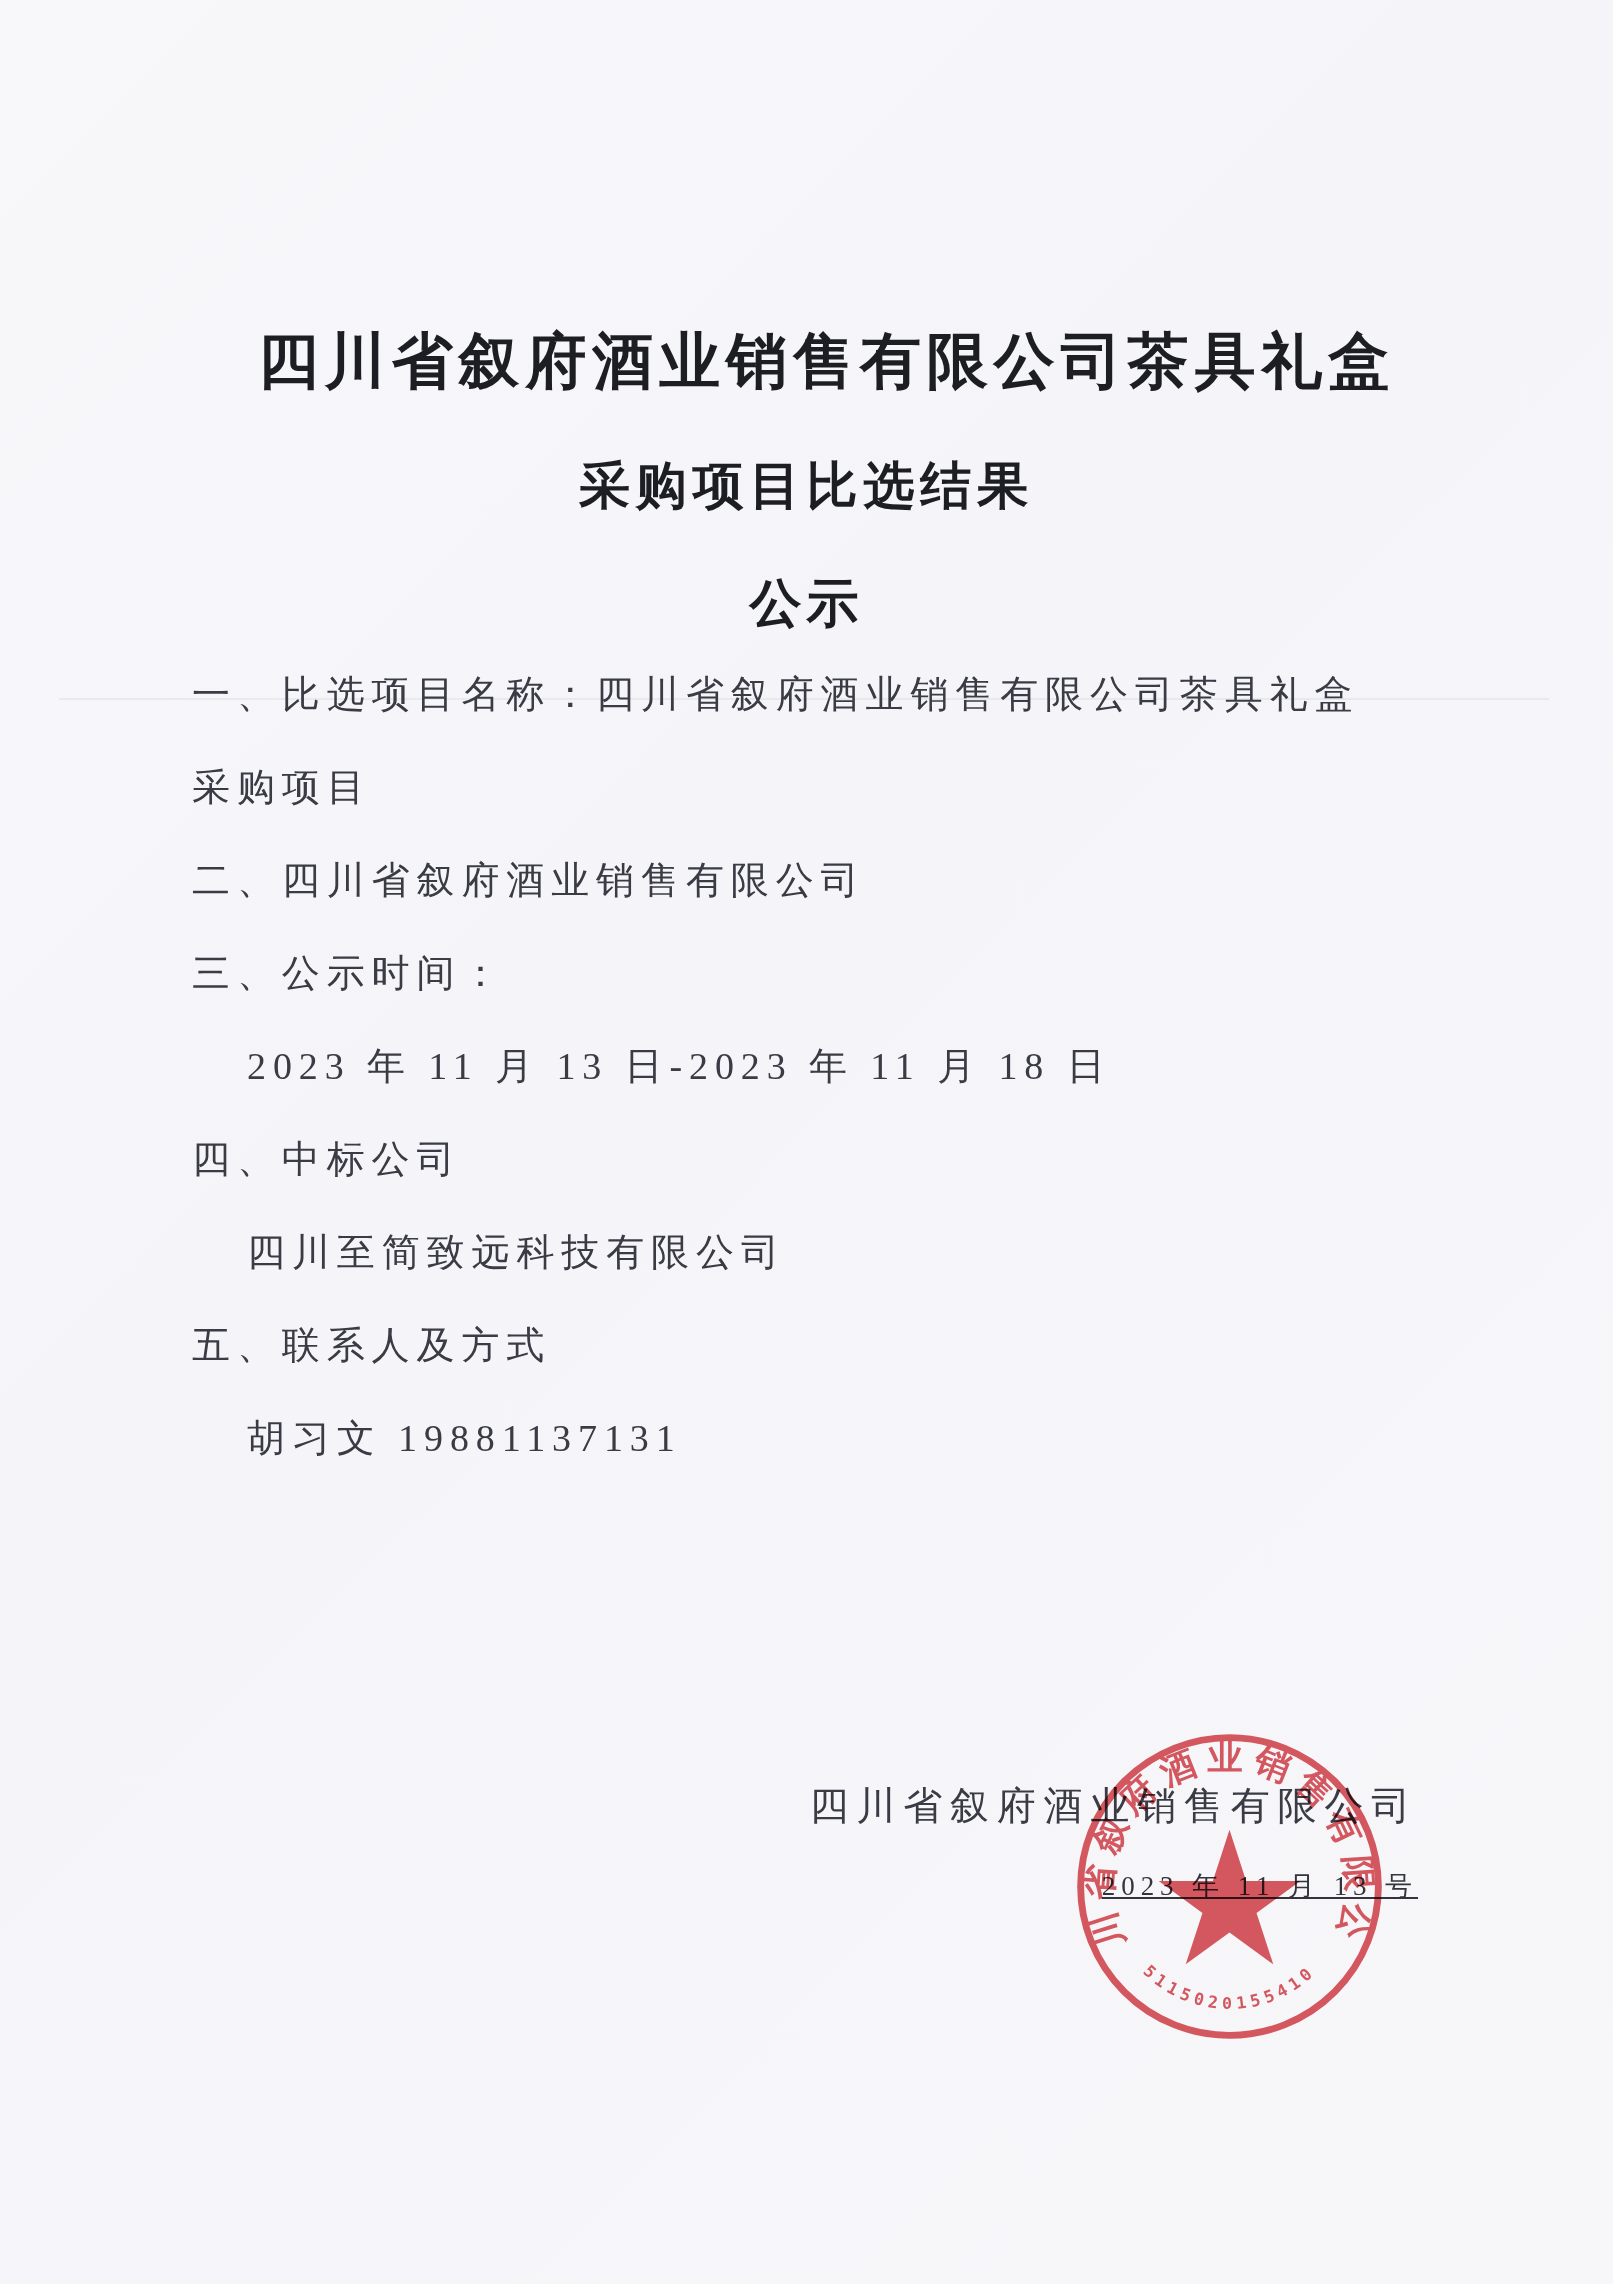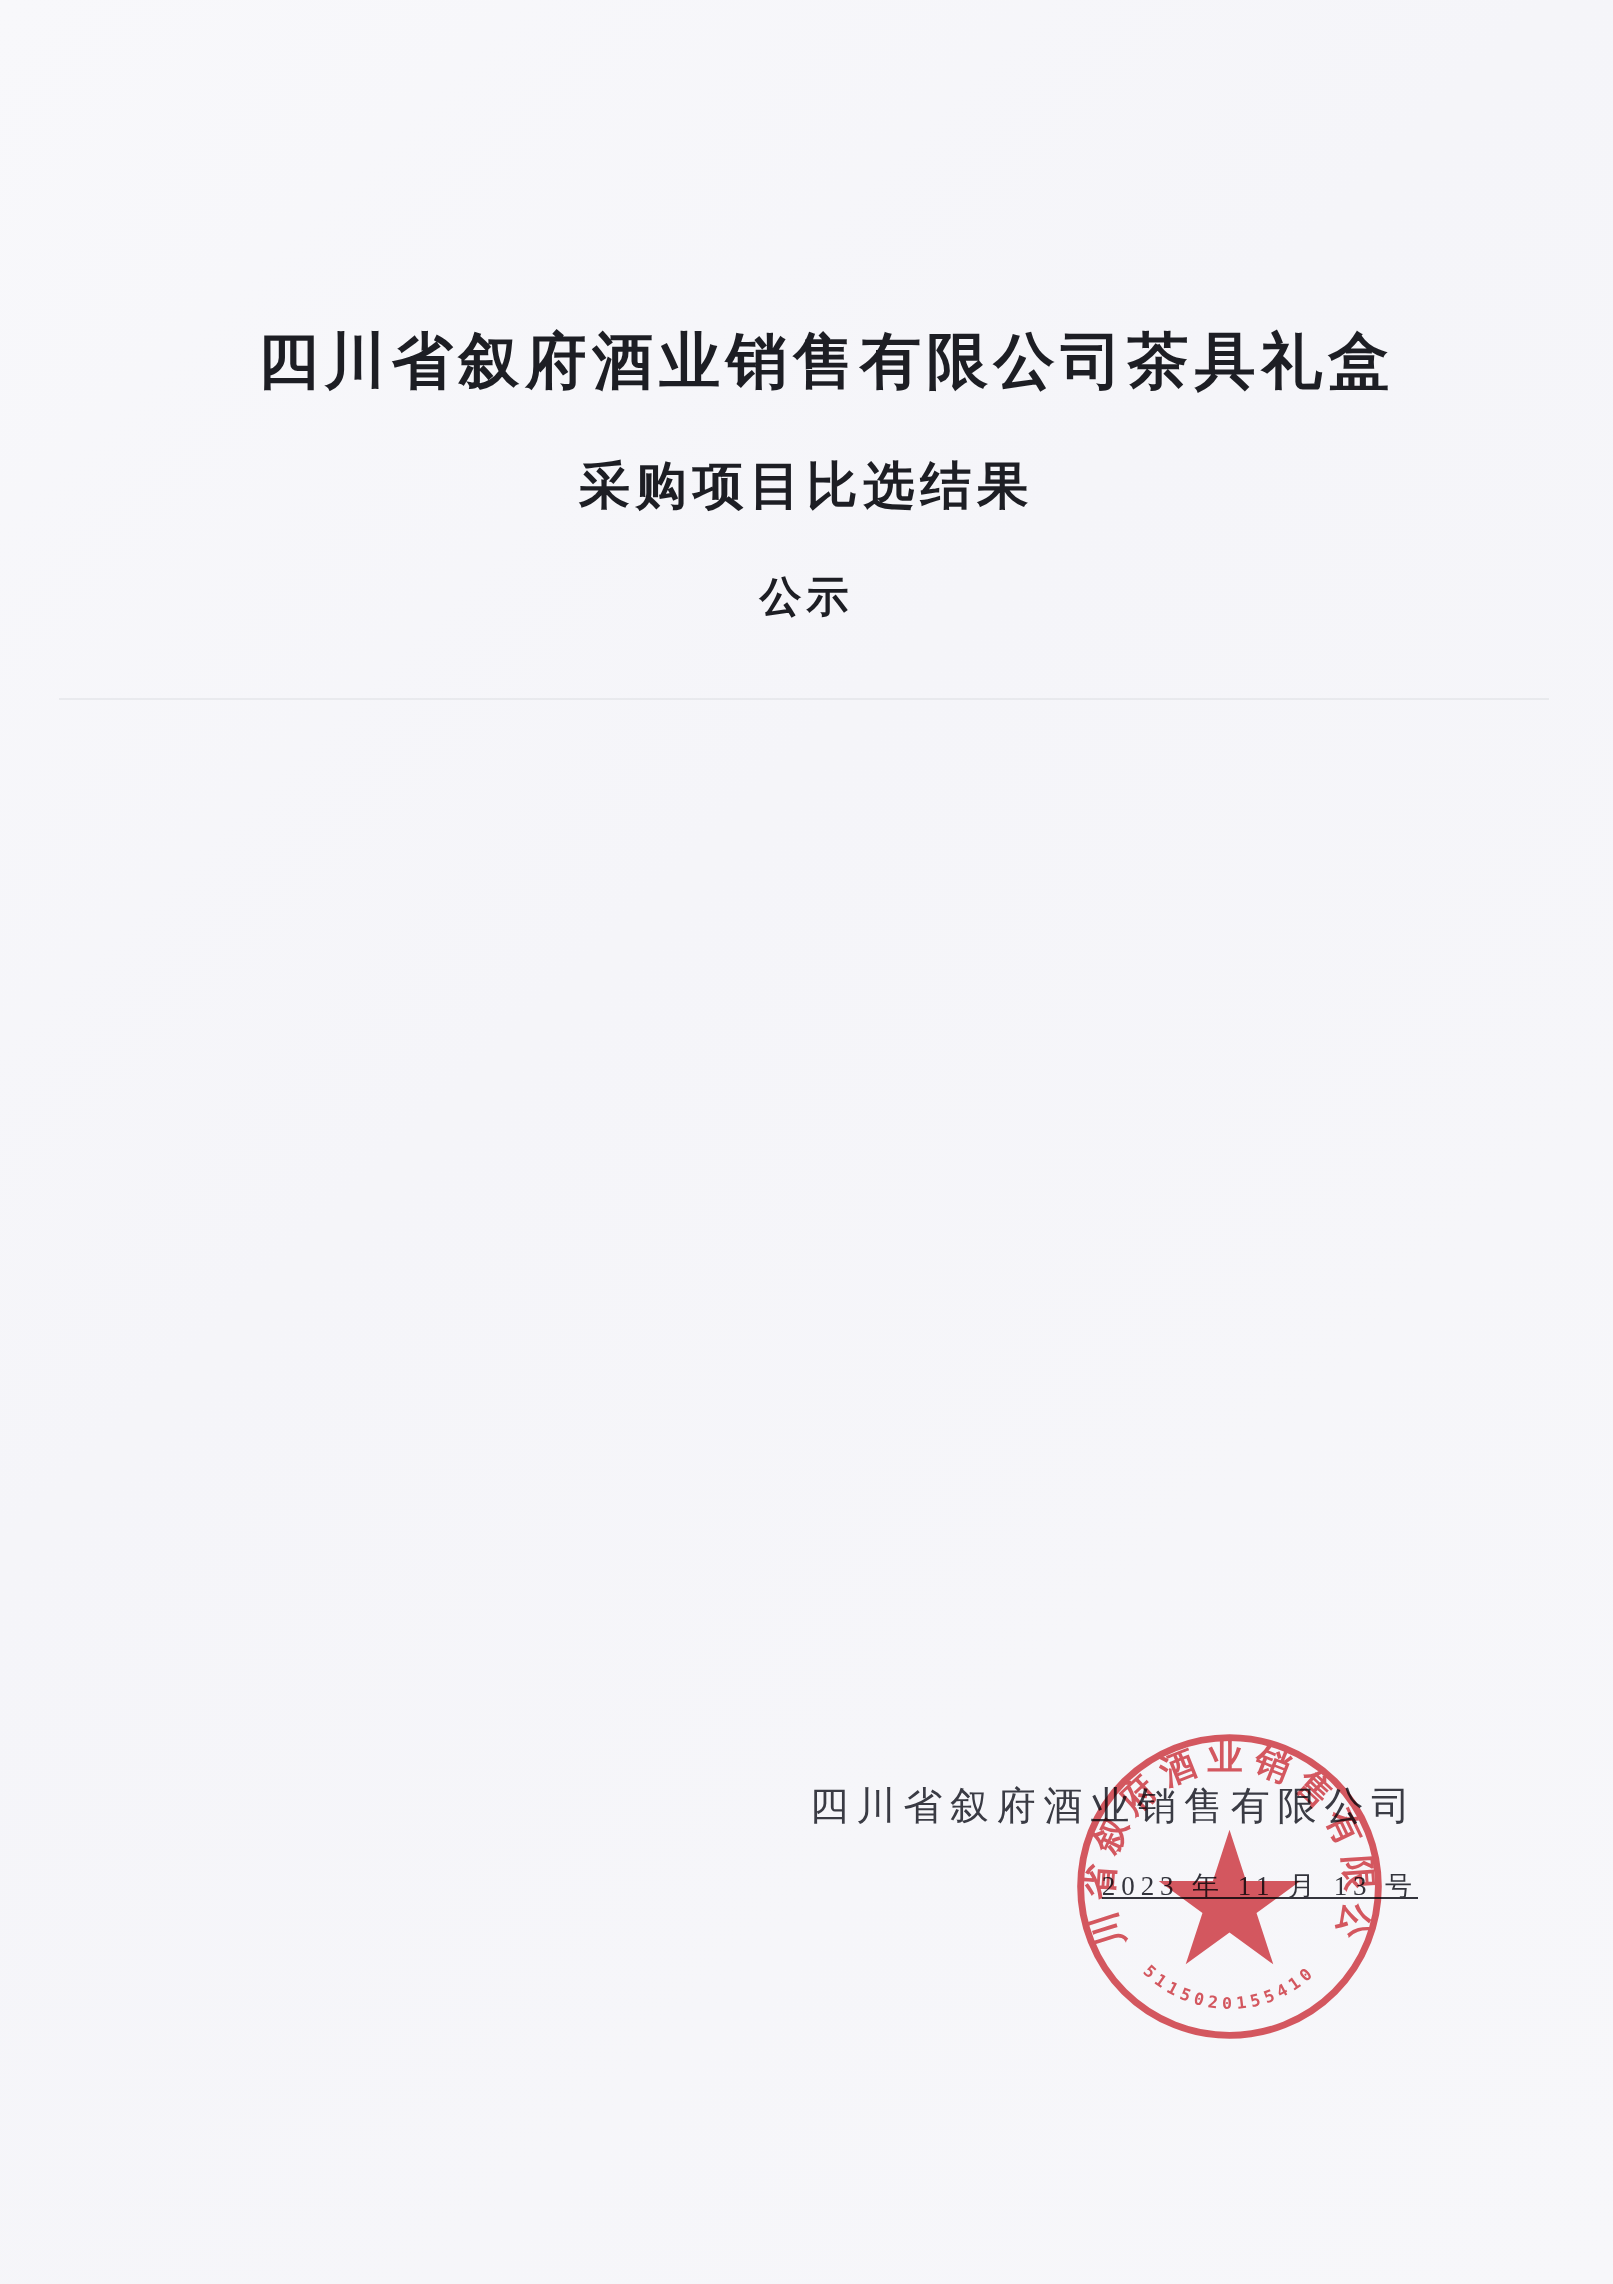--- a/index.html
+++ b/index.html
@@ -22,21 +22,21 @@
   }
   .title{
     position:absolute;left:0;width:100%;
     text-align:center;
     font-weight:900;
     color:#1d1e24;
     white-space:nowrap;
   }
   .title-l1{top:321px;font-size:61px;letter-spacing:5.9px;padding-left:20px;}
   .title-l2{top:452px;font-size:51px;letter-spacing:5.9px;}
-  .title-l3{top:569px;font-size:42px;letter-spacing:4.9px;}
+  .title-l3{top:569px;font-size:52px;letter-spacing:4.9px;}
   .body-text{
     position:absolute;left:192px;top:669px;width:1235px;
   }
   .body-line{
     font-size:38px;
     letter-spacing:6.9px;
     color:#3a3b44;
     height:39px;
     margin-bottom:54px;
     white-space:nowrap;
@@ -66,20 +66,31 @@
 <body>
 
 <div class="page">
 
   <div class="scan-line" style="top:698px"></div>
 
   <div class="title title-l1">四川省叙府酒业销售有限公司茶具礼盒</div>
   <div class="title title-l2">采购项目比选结果</div>
   <div class="title title-l3">公示</div>
 
+  <div class="body-text">
+    <div class="body-line">一、比选项目名称：四川省叙府酒业销售有限公司茶具礼盒</div>
+    <div class="body-line">采购项目</div>
+    <div class="body-line">二、四川省叙府酒业销售有限公司</div>
+    <div class="body-line">三、公示时间：</div>
+    <div class="body-line indent">2023 年 11 月 13 日-2023 年 11 月 18 日</div>
+    <div class="body-line">四、中标公司</div>
+    <div class="body-line indent">四川至简致远科技有限公司</div>
+    <div class="body-line">五、联系人及方式</div>
+    <div class="body-line indent">胡习文 19881137131</div>
+  </div>
 
   <div class="signature-block">
     <div class="sig-company">四川省叙府酒业销售有限公司</div>
     <div class="sig-date">2023 年 11 月 13 号</div>
   </div>
 
   <div class="stamp">
     <svg width="333" height="333" viewBox="0 0 340 340" xmlns="http://www.w3.org/2000/svg">
       <defs>
         <path id="arcTop" d="M 75.4 243.9 A 120 120 0 1 1 264.6 243.9" fill="none"></path>

